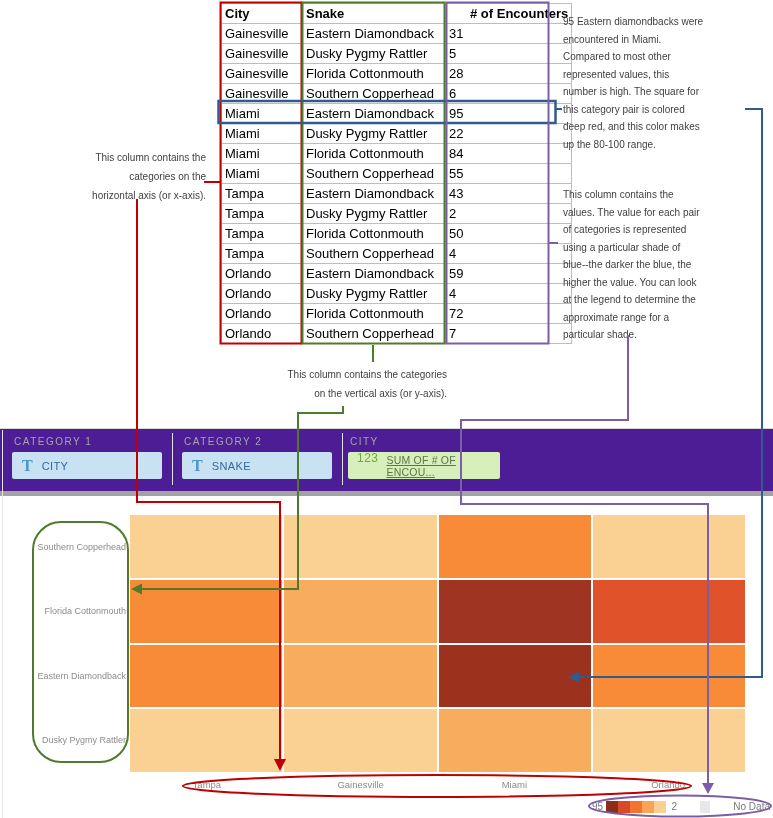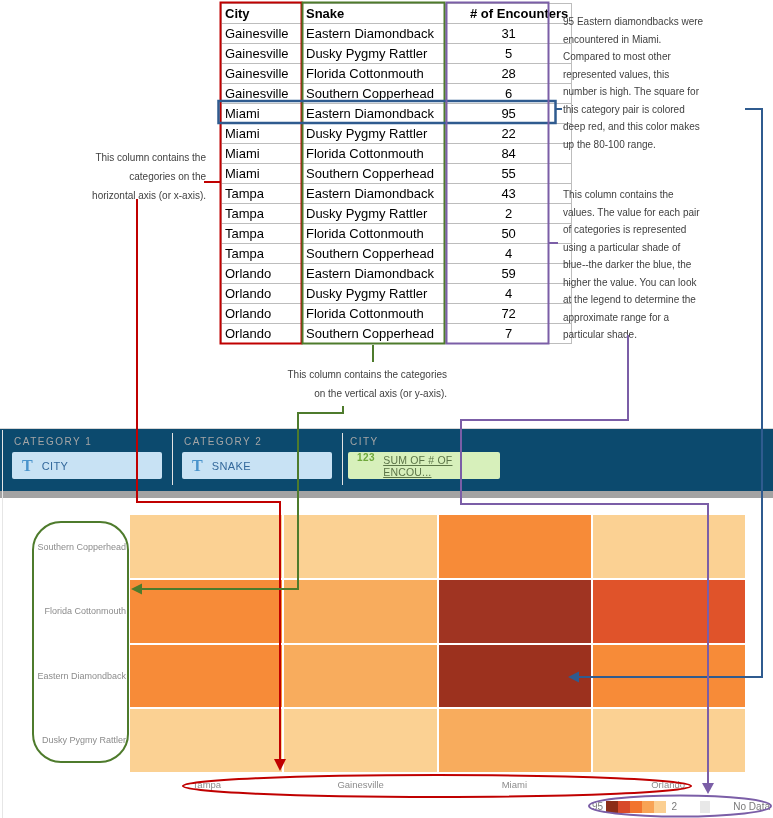--- a/index.html
+++ b/index.html
@@ -12,33 +12,33 @@
   .ann-midright{left:563px;top:186px;width:208px;}
   .ann-bottom{left:220px;top:365px;width:227px;text-align:right;line-height:19px;}
   
   table.snake{position:absolute;left:221px;top:3px;border-collapse:collapse;font-size:13px;color:#000;}
   table.snake th,table.snake td{border:1px solid #bdbdbd;height:19px;line-height:19px;padding:0 3px;
         font-weight:normal;text-align:left;white-space:nowrap;overflow:hidden;}
   table.snake th{font-weight:bold;}
   table.snake .c-city{width:74px;}
   table.snake .c-snake{width:136px;}
   table.snake .c-enc{width:96px;}
-  table.snake td.num,table.snake th.num{text-align:center;}
+  table.snake td.num,table.snake th.num{text-align:left;}
   table.snake th.num{text-align:left;padding-left:24px;}
   
-  .panel{position:absolute;left:0;top:428px;width:773px;height:62px;background:#0c4a6e;
-         border-top:1px solid #d6d6d6;border-bottom:7px solid #a3a3a3;}
+  .panel{position:absolute;left:0;top:428px;width:773px;height:62px;background:#4c1d95;
+         border-top:1px solid #d6d6d6;border-bottom:5px solid #a3a3a3;}
   .panel .flabel{position:absolute;top:7px;font-size:10px;letter-spacing:1.5px;color:#a6a6a6;}
   .panel .divider{position:absolute;top:4px;height:52px;width:1px;background:#e3e3e3;}
   .pill{position:absolute;top:23px;height:27px;border-radius:2px;display:flex;align-items:center;
         box-sizing:border-box;padding:0 8px;}
   .pill-blue{background:#c8e2f4;width:150px;}
   .pill-green{background:#d7f0bb;width:152px;}
   .pill .ticon{font-family:"Liberation Serif",serif;font-weight:bold;color:#4b94cc;font-size:16px;margin:0 9px 0 2px;}
-  .pill .nicon{font-size:10px;font-weight:bold;color:#6fa83c;letter-spacing:0.5px;margin:0 8px 16px 1px;}
+  .pill .nicon{font-size:12px;font-weight:normal;color:#6fa83c;letter-spacing:0.5px;margin:0 8px 16px 1px;}
   .pill .ptext-blue{font-size:11px;color:#33689b;letter-spacing:0.4px;}
   .pill .ptext-green{font-size:10.5px;color:#5c7548;letter-spacing:0.2px;text-decoration:underline;}
   
   .hm-grid{position:absolute;left:130px;top:515px;width:615px;height:257px;display:grid;
            grid-template-columns:repeat(4,1fr);grid-template-rows:repeat(4,1fr);gap:2px;background:#fff;}
   .hm-cell{width:100%;height:100%;}
   .ylabels{position:absolute;left:30px;top:515px;width:96px;height:257px;display:grid;
            grid-template-rows:repeat(4,1fr);align-items:center;justify-items:end;}
   .ylab{font-size:9px;color:#8c8c8c;white-space:nowrap;}
   .xlabels{position:absolute;left:130px;top:779px;width:615px;display:grid;

